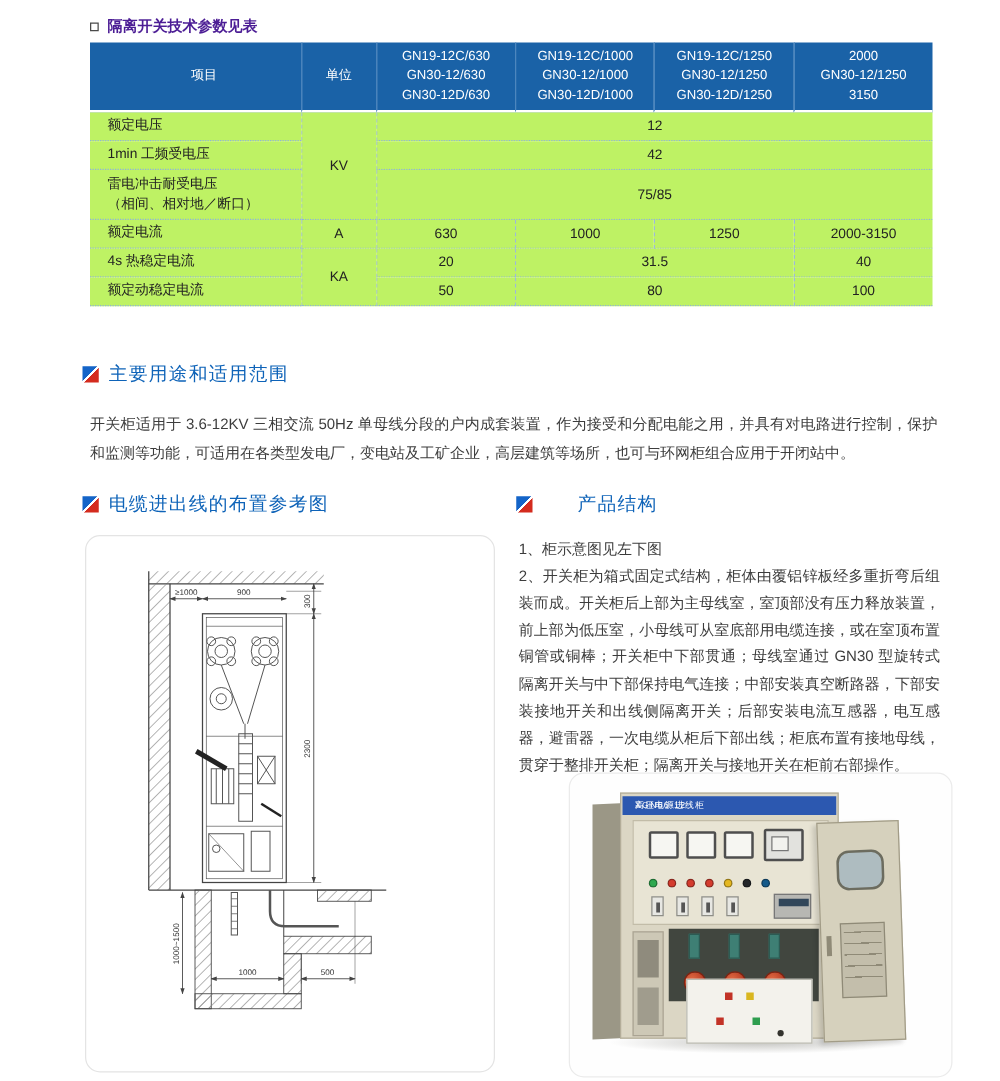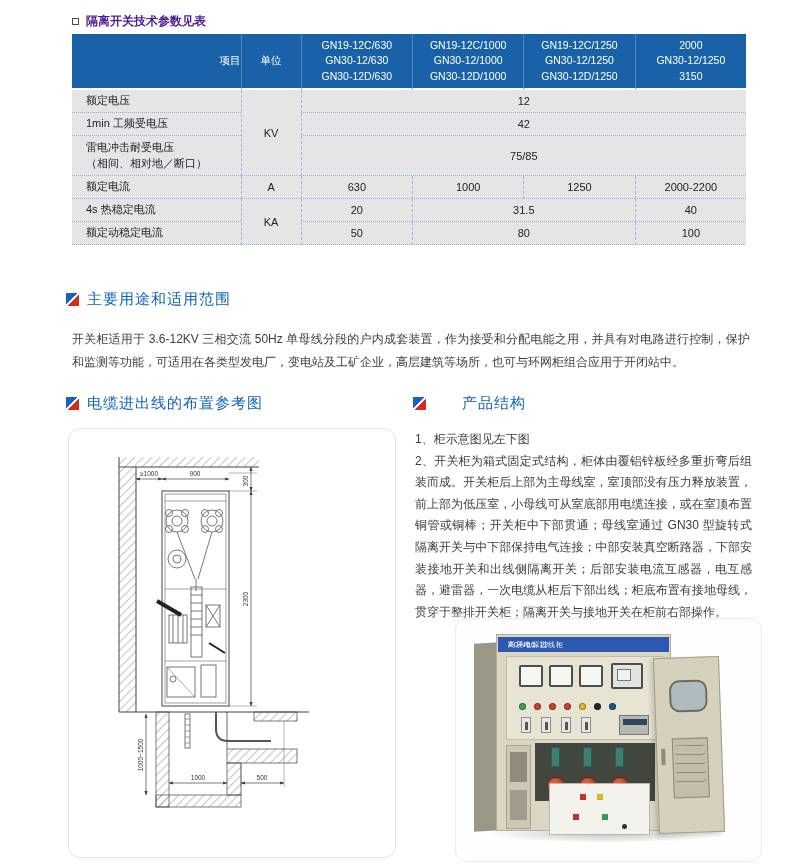--- a/index.html
+++ b/index.html
@@ -7,23 +7,23 @@
   .page { position:relative; width:800px; height:865px; background:#fff; overflow:hidden; color:#333; }
 
   
   .note { position:absolute; left:72px; top:13px; display:flex; align-items:center; font-size:12px; font-weight:600; color:#4c1d95; }
   .note .sq { width:7px; height:7px; border:1px solid #4a4a4a; margin-right:7px; display:inline-block; }
 
   
   table.params { position:absolute; left:72px; top:34px; width:674px; border-collapse:separate; border-spacing:0; table-layout:fixed; }
   table.params th, table.params td { font-weight:normal; }
   table.params thead th { background:#1a62a7; color:#fff; font-size:10.5px; line-height:1.45; text-align:center; vertical-align:middle; height:56px; border-left:1px solid #4c86be; border-bottom:2px solid #fff; padding:2px 0; }
-  table.params thead th:first-child { border-left:none; text-align:right; padding-left:14px; }
+  table.params thead th:first-child { border-left:none; text-align:center; padding-left:14px; }
   table.params thead th span { display:block; }
-  table.params tbody td { background:#e5e5e5; font-size:11px; color:#222; height:23px; border-bottom:1px dotted #8fb3da; border-left:1px dashed #9db9dc; vertical-align:middle; }
+  table.params tbody td { background:#bef264; font-size:11px; color:#222; height:23px; border-bottom:1px dotted #8fb3da; border-left:1px dashed #9db9dc; vertical-align:middle; }
   table.params tbody td.lbl { text-align:left; padding-left:14px; border-left:none; line-height:1.45; }
   table.params tbody td.unit, table.params tbody td.val { text-align:center; }
   table.params tbody tr.tall td { height:40px; }
   .c-item { width:168px; } .c-unit { width:60px; } .c-m { width:111px; }
 
   
   .sec-title { position:absolute; display:flex; align-items:center; gap:8px; font-size:15px; font-weight:normal; color:#0e63b8; letter-spacing:1px; }
   .sec-icon { width:13px; height:13px; display:inline-block; background:linear-gradient(135deg,#1464c8 0 46%,#ffffff 46% 54%,#d42b1e 54% 100%); }
 
   .usage-body { position:absolute; left:72px; top:328px; width:678px; font-size:12px; line-height:1.95; color:#3d3d3d; text-align:justify; }
@@ -137,21 +137,21 @@
           <div>（相间、相对地／断口）</div>
         </td>
         <td class="val" colspan="4">75/85</td>
       </tr>
       <tr>
         <td class="lbl">额定电流</td>
         <td class="unit">A</td>
         <td class="val">630</td>
         <td class="val">1000</td>
         <td class="val">1250</td>
-        <td class="val">2000-2200</td>
+        <td class="val">2000-3150</td>
       </tr>
       <tr>
         <td class="lbl">4s 热稳定电流</td>
         <td class="unit" rowspan="2">KA</td>
         <td class="val">20</td>
         <td class="val" colspan="2">31.5</td>
         <td class="val">40</td>
       </tr>
       <tr>
         <td class="lbl">额定动稳定电流</td>

